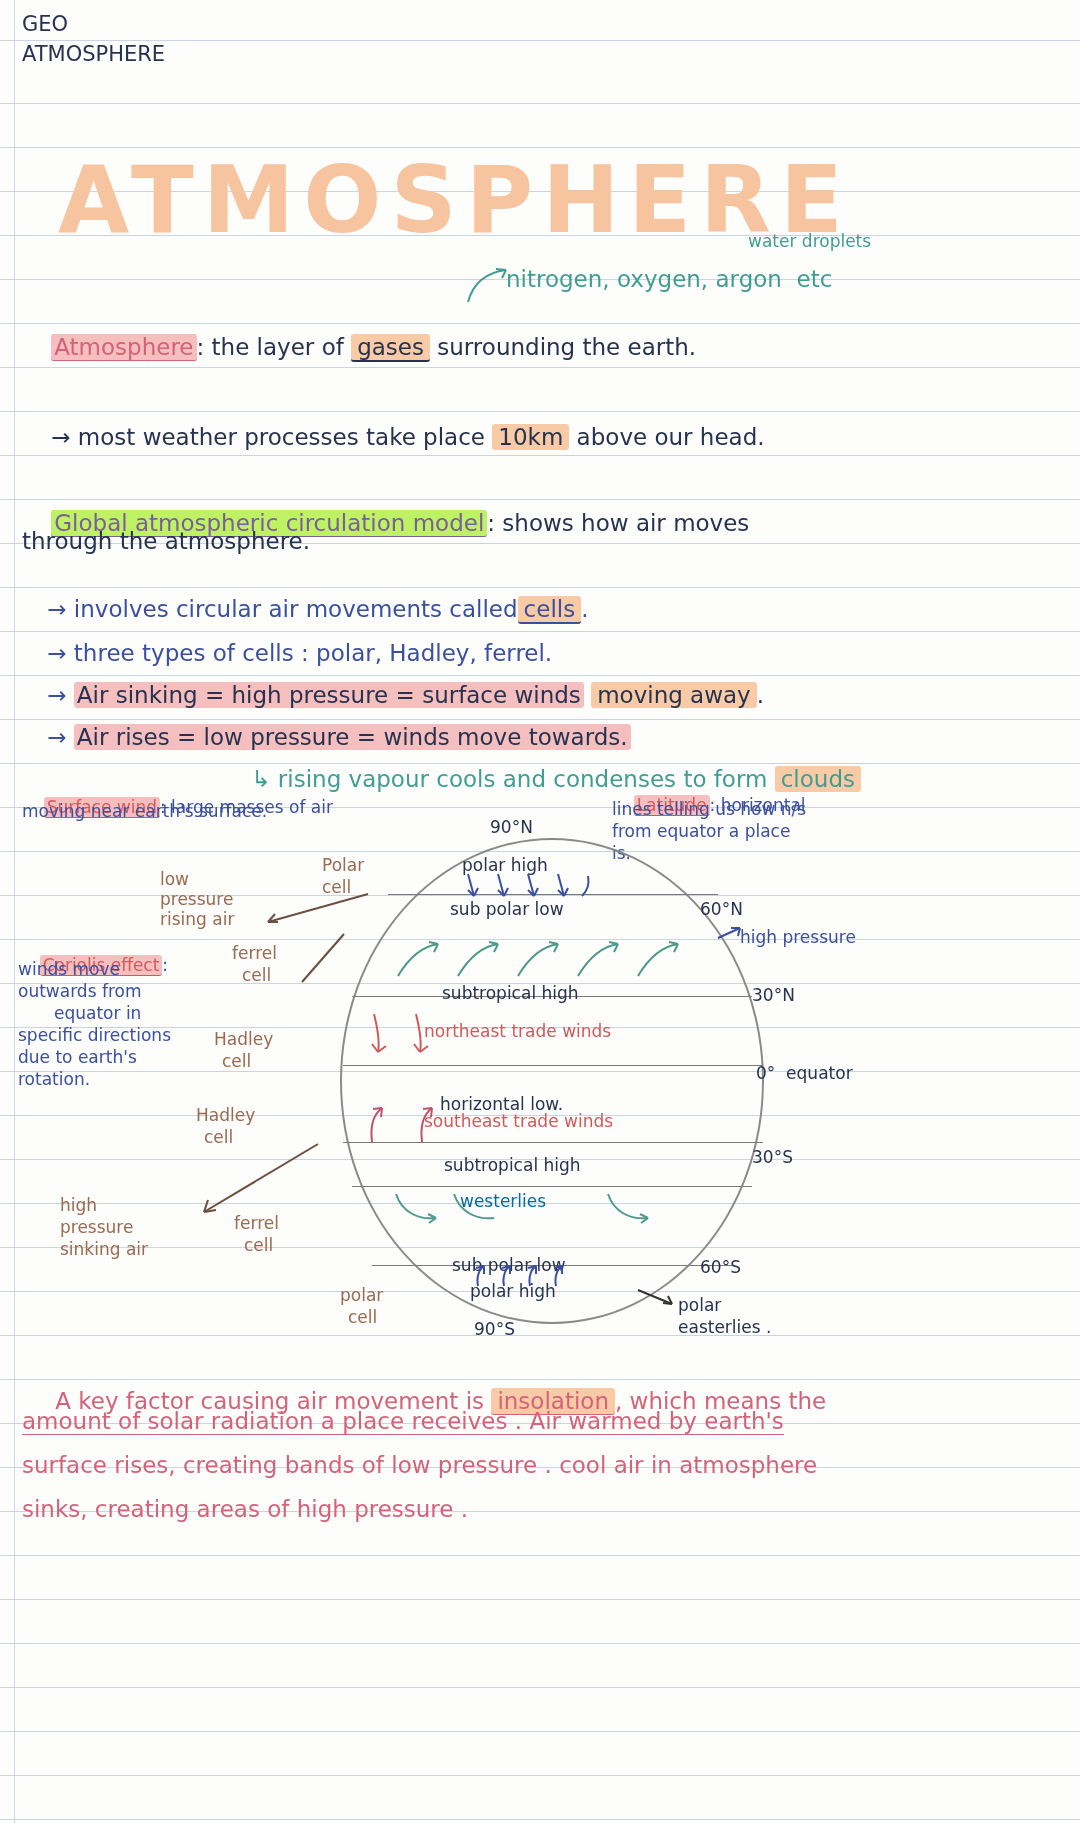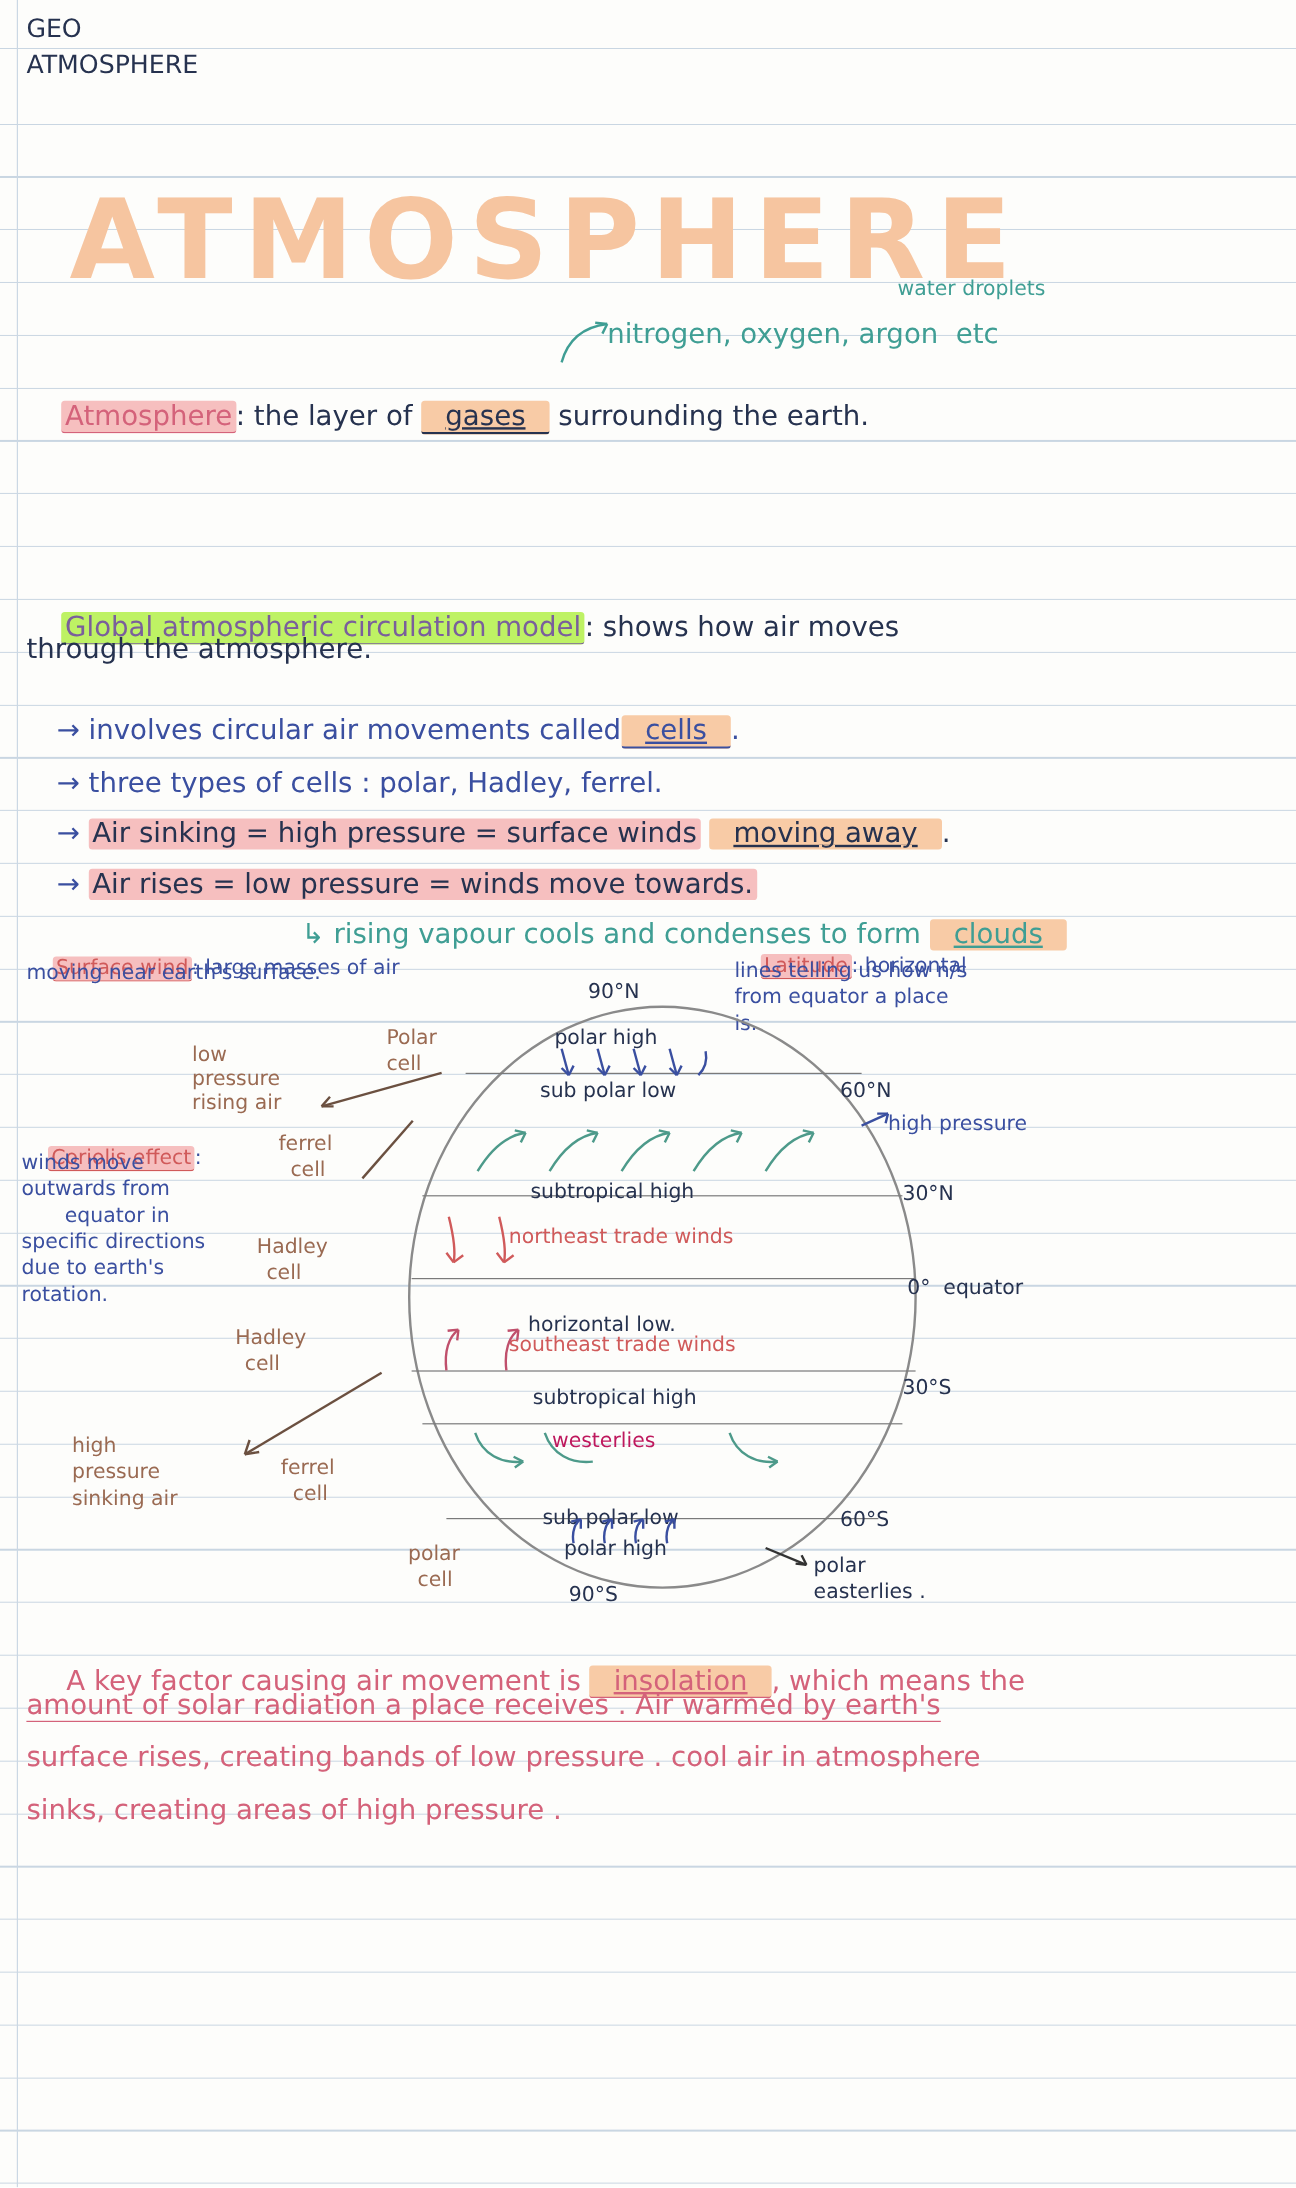--- a/index.html
+++ b/index.html
@@ -42,27 +42,27 @@
   .hw {
     position: absolute;
     font-family: "DejaVu Sans", sans-serif;
     white-space: pre;
     line-height: 1.15;
   }
   
   .c-blue   { color: #3a4fa0; }
   .c-navy   { color: #26324f; }
   .c-teal   { color: #3f9e94; }
-  .c-green  { color: #be185d; }
+  .c-green  { color: #0369a1; }
   .c-pink   { color: #d4627a; }
   .c-red    { color: #d05a5a; }
   .c-brown  { color: #9a6a52; }
   .c-purple { color: #7a5f9c; }
 
-  .hl-orange { background: #f8cba6; border-radius: 3px; padding: 0 20px; text-decoration: underline; }
+  .hl-orange { background: #f8cba6; border-radius: 3px; padding: 0 6px; }
   .hl-pink   { background: #f6bfbf; border-radius: 3px; padding: 0 3px; }
   .hl-peach  { background: #bef264; border-radius: 3px; padding: 0 3px; }
   .underline { border-bottom: 2px solid currentColor; }
   .u-thin { border-bottom: 1px solid currentColor; }
 
   
   #title {
     position: absolute;
     left: 58px;
     top: 148px;
@@ -113,20 +113,23 @@
   <svg class="arrow-svg" style="left:466px; top:266px; width:44px; height:40px;">
     <path d="M2 36 C8 14, 24 6, 40 4" stroke="#3f9e94" stroke-width="2" fill="none"></path>
     <path d="M40 4 L30 3 M40 4 L36 12" stroke="#3f9e94" stroke-width="2" fill="none"></path>
   </svg>
 
   <div class="hw body-line" style="left:22px; top:308px;">
     <span class="hl-pink c-pink u-thin">Atmosphere</span><span class="c-navy">: the layer of</span> <span class="hl-orange c-navy underline">gases</span> <span class="c-navy">surrounding the earth.</span>
   </div>
 
 
+  <div class="hw body-line" style="left:22px; top:398px;">
+    <span class="c-navy">→ </span><span class="c-navy">most weather processes take place</span> <span class="hl-orange c-navy">10km</span> <span class="c-navy">above our head.</span>
+  </div>
 
   <div class="hw body-line" style="left:22px; top:484px;">
     <span class="hl-peach c-purple u-thin">Global atmospheric circulation model</span><span class="c-navy">: shows how air moves</span>
   </div>
   <div class="hw body-line c-navy" style="left:22px; top:528px;">through the atmosphere.</div>
 
   <div class="hw body-line" style="left:18px; top:570px;">
     <span class="c-blue">→ </span><span class="c-blue">involves circular air movements called</span><span class="hl-orange c-blue underline">cells</span><span class="c-blue">.</span>
   </div>
 

